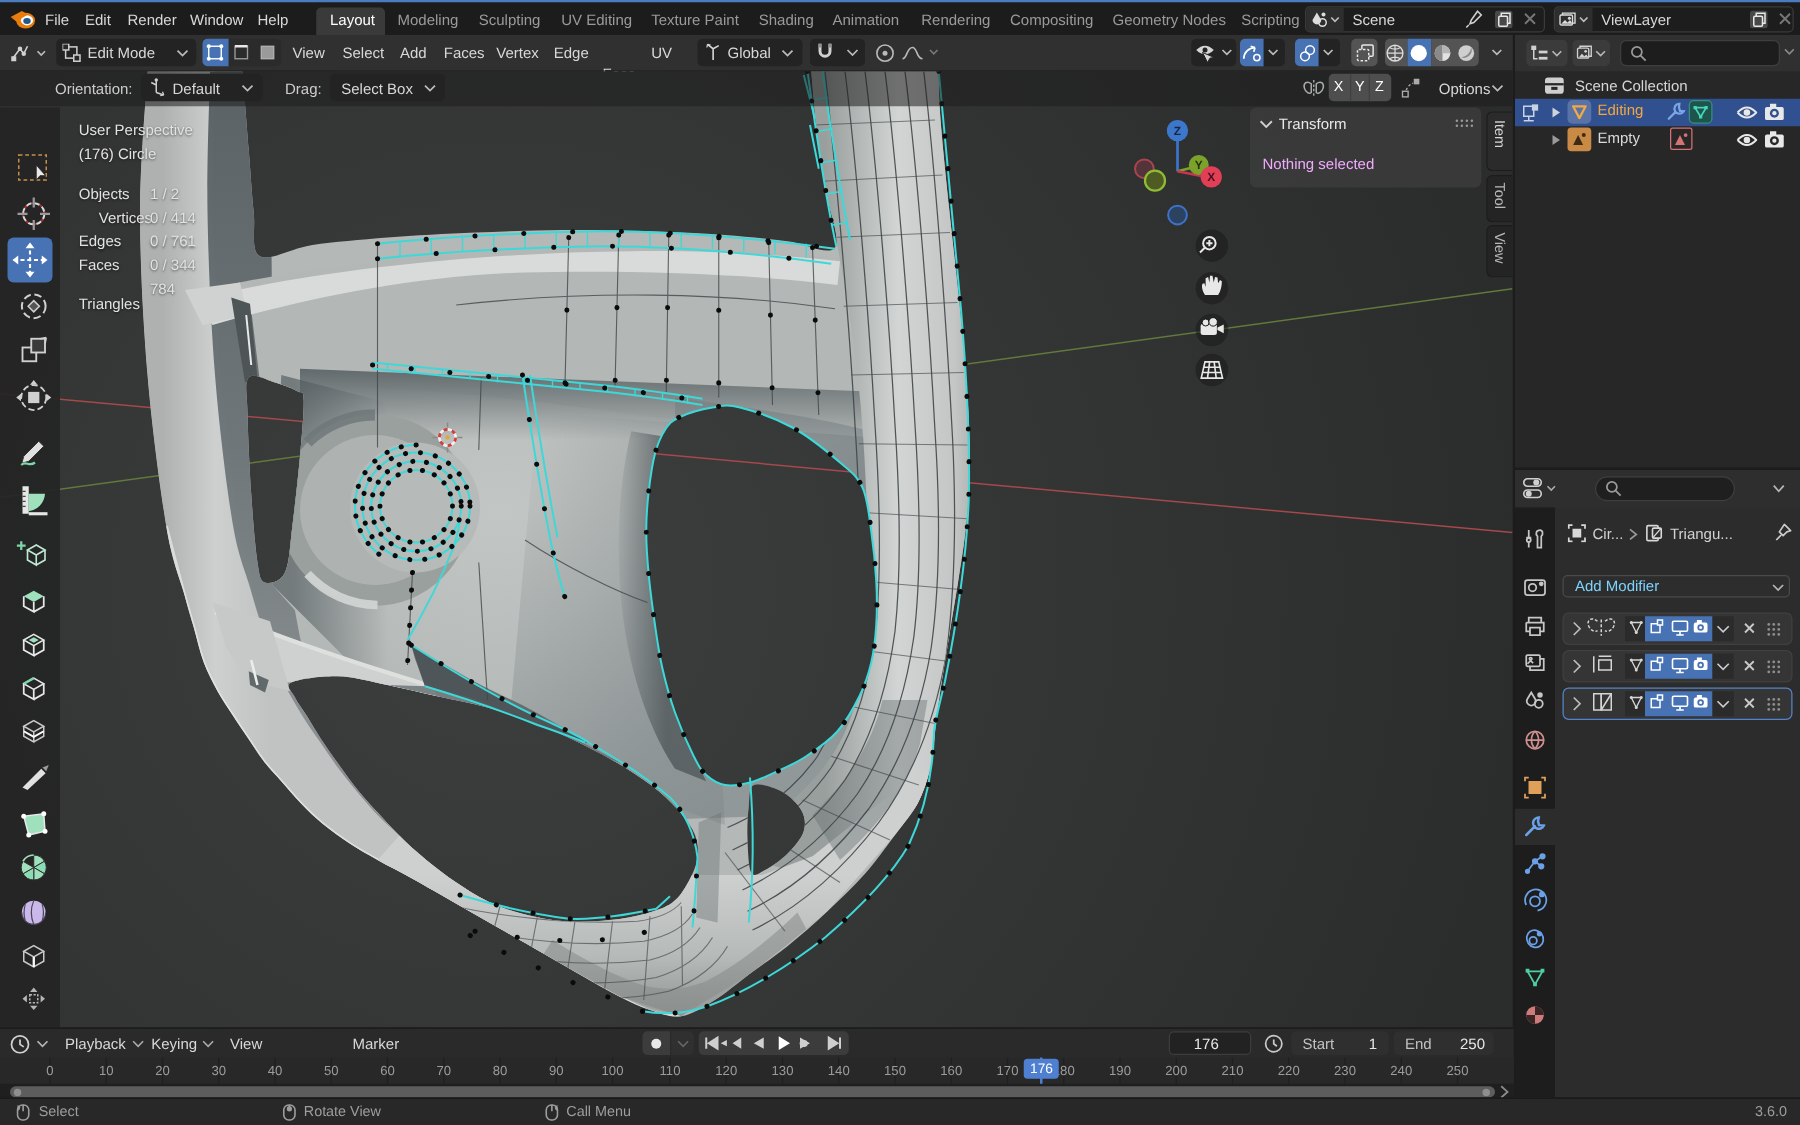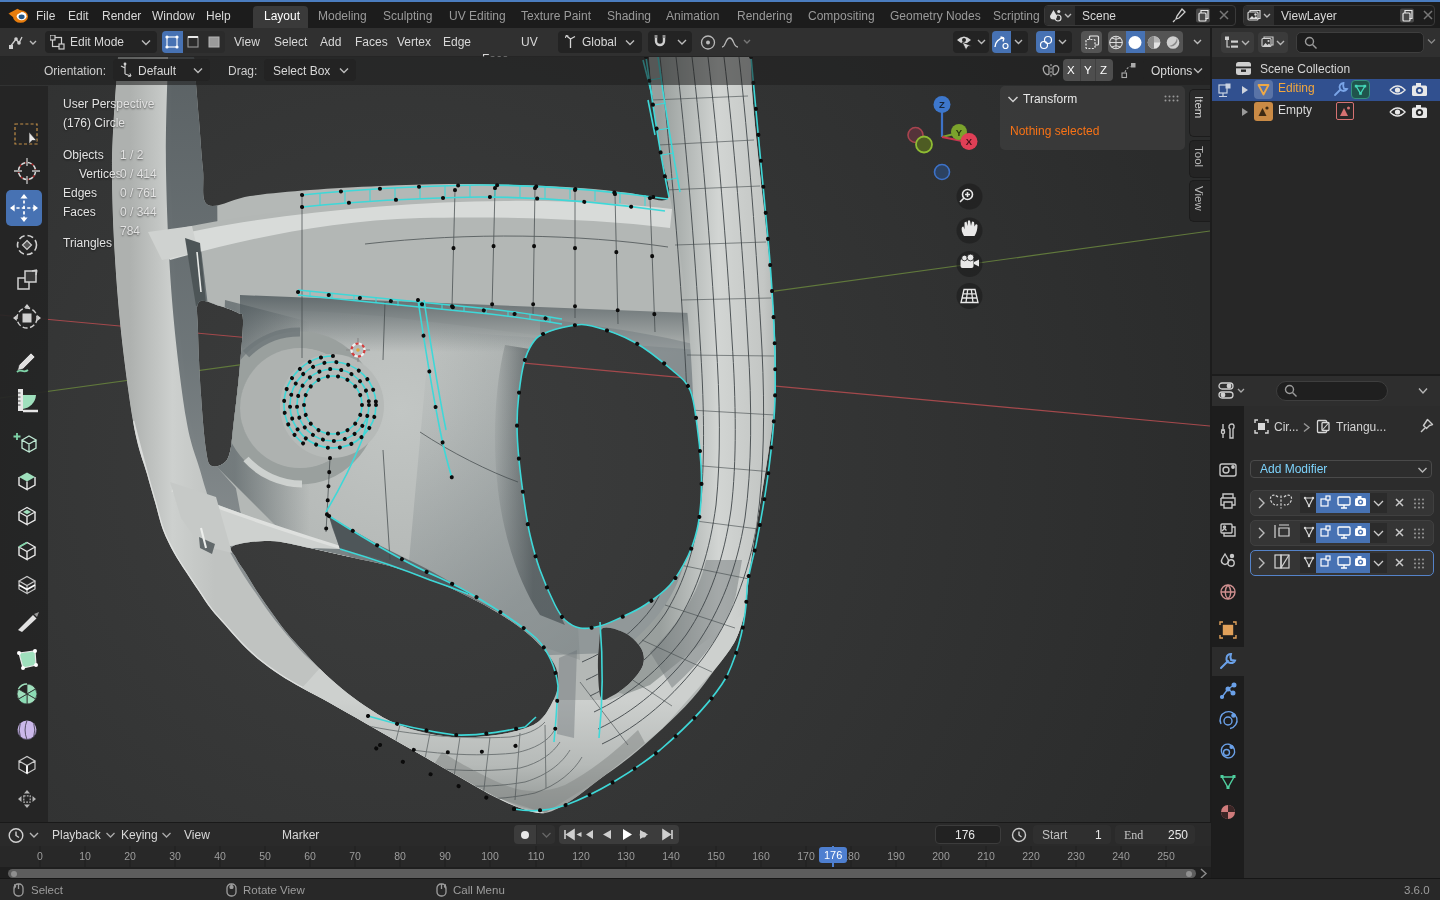--- a/index.html
+++ b/index.html
@@ -588,21 +588,21 @@
             <circle cx="1.5" cy="1.5" r="1"></circle>
             <circle cx="5.5" cy="1.5" r="1"></circle>
             <circle cx="9.5" cy="1.5" r="1"></circle>
             <circle cx="13.5" cy="1.5" r="1"></circle>
             <circle cx="1.5" cy="5.5" r="1"></circle>
             <circle cx="5.5" cy="5.5" r="1"></circle>
             <circle cx="9.5" cy="5.5" r="1"></circle>
             <circle cx="13.5" cy="5.5" r="1"></circle>
           </g>
       </svg>
-      <div class="abs" style="left:10px;top:38px;font-size:12px;color:#f97316;">Nothing selected</div>
+      <div class="abs" style="left:10px;top:38px;font-size:12px;color:#f0abfc;">Nothing selected</div>
     </div>
 
     <div class="abs" style="left:1189px;top:61px;width:21px;height:48px;background:#2b2b2b;border-radius:5px 0 0 5px;border:1px solid #1c1c1c;border-right:none;"></div>
     <div class="abs" style="left:1193px;top:68px;font-size:11.5px;color:#d5d5d5;writing-mode:vertical-rl;">Item</div>
     <div class="abs" style="left:1189px;top:112px;width:21px;height:38px;background:#242424;border-radius:5px 0 0 5px;border:1px solid #1c1c1c;border-right:none;"></div>
     <div class="abs" style="left:1193px;top:118px;font-size:11.5px;color:#b8b8b8;writing-mode:vertical-rl;">Tool</div>
     <div class="abs" style="left:1189px;top:152px;width:21px;height:42px;background:#242424;border-radius:5px 0 0 5px;border:1px solid #1c1c1c;border-right:none;"></div>
     <div class="abs" style="left:1193px;top:158px;font-size:11.5px;color:#b8b8b8;writing-mode:vertical-rl;">View</div>
 
     <svg id="gizmo" class="abs" style="left:890px;top:29px;" width="120" height="260" viewBox="0 0 120 260">
@@ -949,21 +949,21 @@
     <div class="abs" style="left:935px;top:2px;width:66px;height:19px;background:#222222;border:1px solid #3c3c3c;border-radius:4px;"></div>
     <div class="abs" style="left:955px;top:5px;font-size:12px;color:#e8e8e8;">176</div>
     <svg class="abs" style="left:1011px;top:4px;" width="16" height="16" viewBox="0 0 16 16">
       <circle cx="8" cy="8" r="6.5" fill="none" stroke="#c9c9c9" stroke-width="1.4"></circle>
       <path d="M8,4.5 V8 l2.5,2" stroke="#c9c9c9" stroke-width="1.4" fill="none"></path>
     </svg>
     <div class="abs" style="left:1033px;top:2px;width:78px;height:19px;background:#2f2f2f;border-radius:4px;"></div>
     <div class="abs" style="left:1042px;top:5px;font-size:12px;color:#c2c2c2;">Start</div>
     <div class="abs" style="left:1095px;top:5px;font-size:12px;color:#e8e8e8;">1</div>
     <div class="abs" style="left:1115px;top:2px;width:80px;height:19px;background:#2f2f2f;border-radius:4px;"></div>
-    <div class="abs" style="left:1124px;top:5px;font-size:12px;color:#c2c2c2;font-family:Liberation Serif, serif;">End</div>
+    <div class="abs" style="left:1124px;top:5px;font-size:12px;color:#c2c2c2;">End</div>
     <div class="abs" style="left:1168px;top:5px;font-size:12px;color:#e8e8e8;">250</div>
 
     <div class="abs" style="left:0;top:23px;width:1211px;height:21px;background:#282828;"></div>
     <svg class="abs" style="left:0;top:23px;" width="1211" height="21" viewBox="0 0 1211 21">
       <g stroke="#1f1f1f" stroke-width="1">
         <path d="M40,0 V21 M85,0 V21 M130,0 V21 M175,0 V21 M220,0 V21 M265,0 V21 M310,0 V21 M355,0 V21 M400,0 V21 M445,0 V21 M490,0 V21 M536,0 V21 M581,0 V21 M626,0 V21 M671,0 V21 M716,0 V21 M761,0 V21 M806,0 V21 M851,0 V21 M896,0 V21 M941,0 V21 M986,0 V21 M1031,0 V21 M1076,0 V21 M1121,0 V21 M1166,0 V21"></path>
       </g>
     </svg>
     <svg class="abs" style="left:0;top:23px;" width="1211" height="21" viewBox="0 0 1211 21">
       <g fill="#9c9c9c" font-size="10.5" font-family="Liberation Sans" text-anchor="middle">

